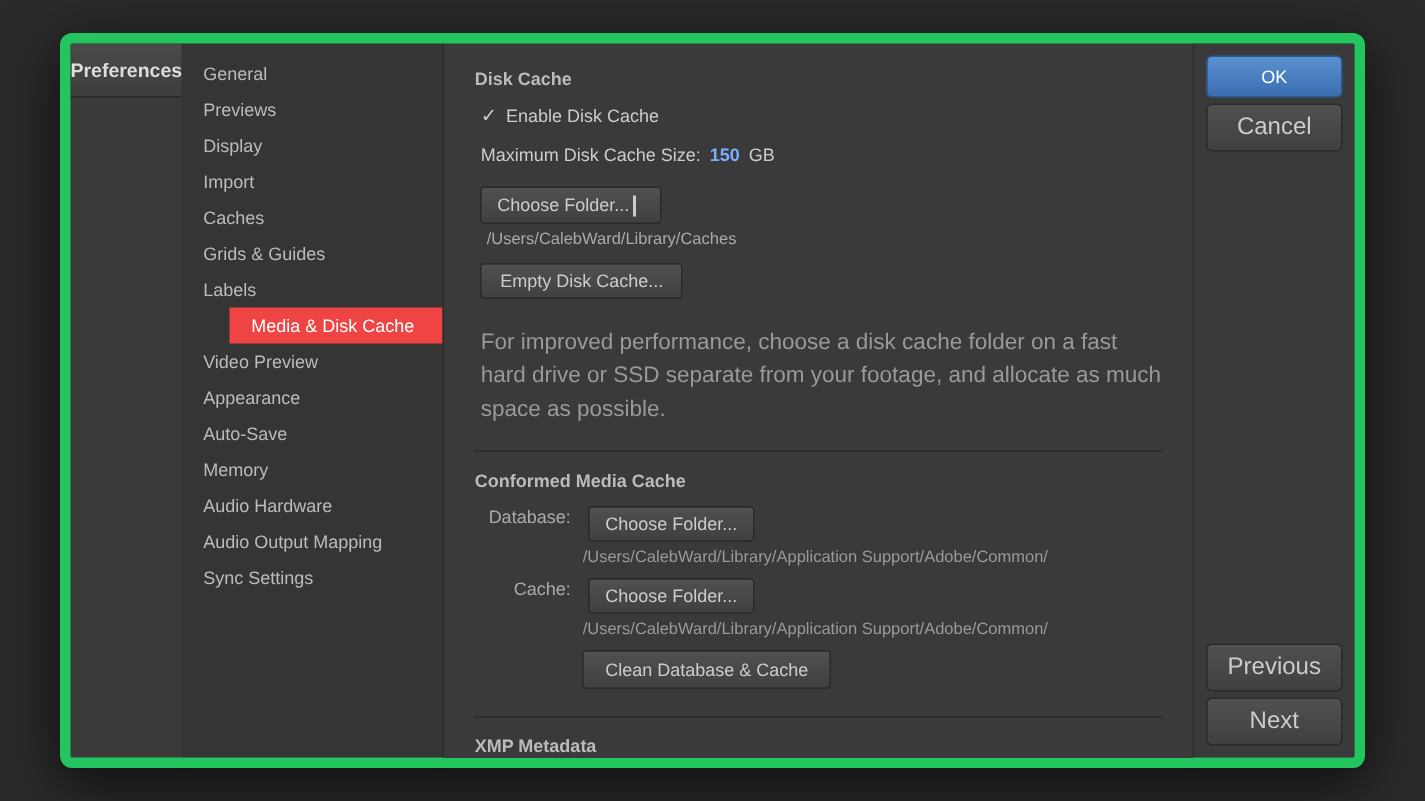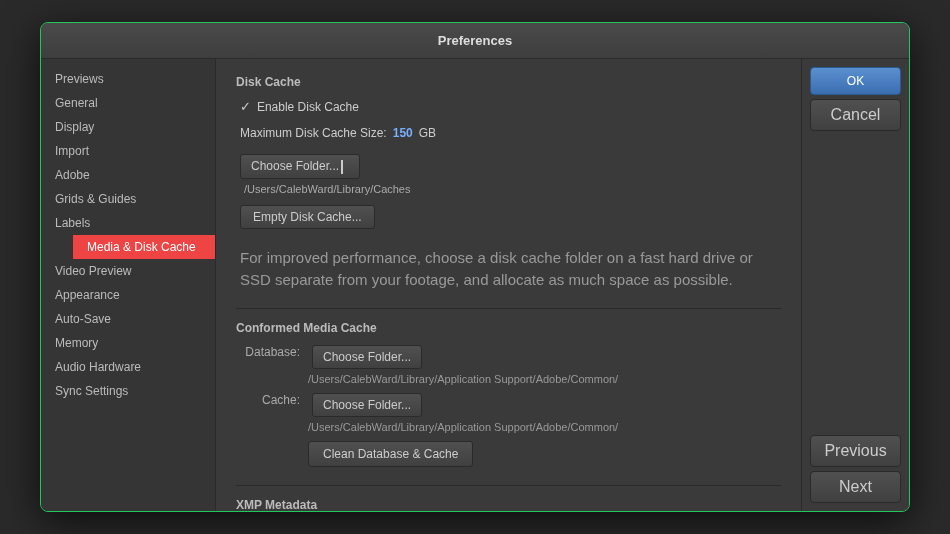--- a/index.html
+++ b/index.html
@@ -14,24 +14,24 @@
       display: flex;
       align-items: center;
       justify-content: center;
     }
 
     .dialog {
       width: 870px;
       height: 490px;
       background: #3a3a3a;
       border-radius: 8px;
-      border: 1px solid #22c55e;
+      border: 7px solid #22c55e;
       box-shadow: 0 10px 40px rgba(0,0,0,0.7);
       display: flex;
-      flex-direction: column;
+      flex-direction: row;
       overflow: hidden;
     }
 
     .title-bar {
       background: linear-gradient(to bottom, #4a4a4a, #3e3e3e);
       height: 36px;
       display: flex;
       align-items: center;
       justify-content: center;
       border-bottom: 1px solid #2a2a2a;
@@ -246,33 +246,34 @@
 </head>
 <body>
 
 <div class="dialog">
   <div class="title-bar">
     <span class="title-bar-text">Preferences</span>
   </div>
   <div class="dialog-body">
 
     <div class="sidebar">
+      <div class="sidebar-item">General</div>
       <div class="sidebar-item">Previews</div>
-      <div class="sidebar-item">General</div>
       <div class="sidebar-item">Display</div>
       <div class="sidebar-item">Import</div>
-      <div class="sidebar-item">Adobe</div>
+      <div class="sidebar-item">Caches</div>
       <div class="sidebar-item">Grids &amp; Guides</div>
       <div class="sidebar-item">Labels</div>
       <div class="sidebar-item active">Media &amp; Disk Cache</div>
       <div class="sidebar-item">Video Preview</div>
       <div class="sidebar-item">Appearance</div>
       <div class="sidebar-item">Auto-Save</div>
       <div class="sidebar-item">Memory</div>
       <div class="sidebar-item">Audio Hardware</div>
+      <div class="sidebar-item">Audio Output Mapping</div>
       <div class="sidebar-item">Sync Settings</div>
     </div>
 
     <div class="content-area">
 
       <div class="section-title">Disk Cache</div>
 
       <div class="checkbox-row">
         <span class="checkbox-icon">✓</span>
         <span>Enable Disk Cache</span>

